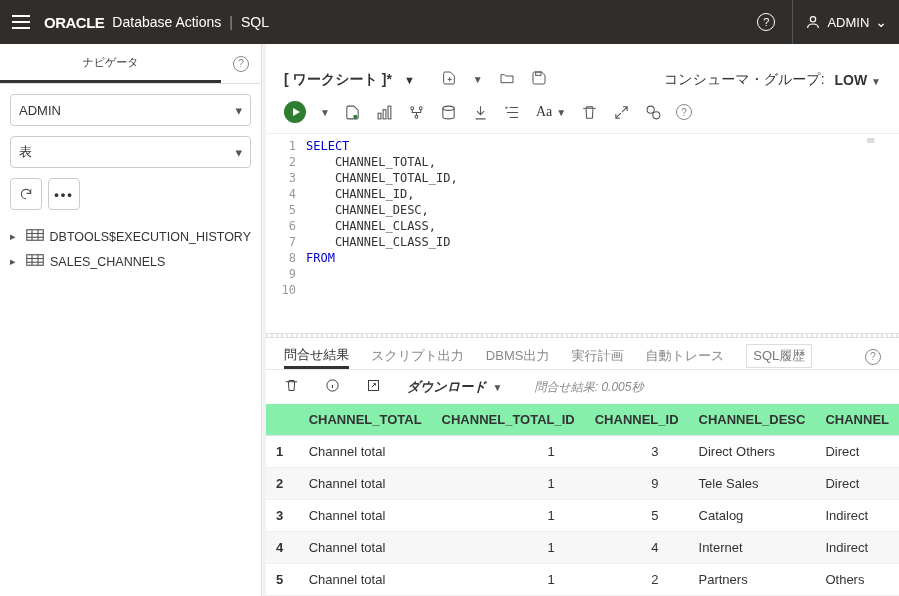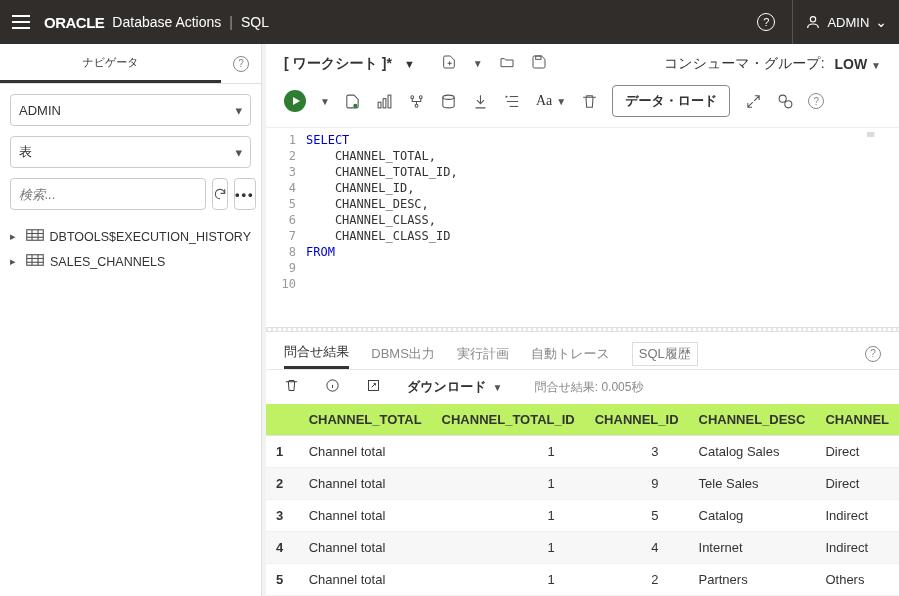--- a/index.html
+++ b/index.html
@@ -40,21 +40,21 @@
     .sb-search { flex: 1; height: 32px; border: 1px solid #ccc; border-radius: 4px; padding: 0 8px; font-size: 13px; outline: none; color: #888; font-style: italic; }
     .sb-icon-btn { width: 32px; height: 32px; border: 1px solid #ccc; border-radius: 4px; display: flex; align-items: center; justify-content: center; cursor: pointer; background: #fff; }
     .sb-icon-btn svg { width: 14px; height: 14px; stroke: #555; fill: none; }
     .tree { margin-top: 14px; }
     .tree-item { display: flex; align-items: center; gap: 6px; padding: 4px 0; font-size: 12.5px; cursor: pointer; }
     .tree-chev { width: 10px; font-size: 11px; color: #555; }
     .tree-icon svg { width: 18px; height: 14px; }
     
     
     .content { flex: 1; display: flex; flex-direction: column; border-left: 4px solid #f2f2f2; }
-    .content-topbar { padding: 10px 18px 6px; display: flex; align-items: center; justify-content: space-between; }
+    .content-topbar { padding: 10px 18px 6px; display: flex; align-items: center; justify-content: space-between; margin-top: 16px; }
     .ws-label { display: flex; align-items: center; gap: 8px; font-weight: 600; font-size: 14px; }
     .ws-label .chev { font-size: 11px; margin-left: 4px; }
     .cg-label { display: flex; align-items: center; gap: 10px; font-size: 14px; }
     .cg-val { font-weight: 600; }
     .top-icons { display: flex; align-items: center; gap: 16px; margin-left: 18px; }
     .top-icons svg { width: 16px; height: 16px; stroke: #555; fill: none; stroke-width: 1.5; }
     
     .toolbar { padding: 6px 18px 10px; display: flex; align-items: center; gap: 14px; flex-wrap: wrap; }
     .run-btn { width: 22px; height: 22px; background: #2e7d32; border-radius: 50%; display: flex; align-items: center; justify-content: center; }
     .run-btn::after { content: ''; border-left: 7px solid #fff; border-top: 4px solid transparent; border-bottom: 4px solid transparent; margin-left: 2px; }
@@ -73,27 +73,27 @@
     .editor-minimap { position: absolute; right: 12px; top: 4px; width: 20px; height: 12px; opacity: 0.3; font-size: 4px; line-height: 2px; color: #888; overflow: hidden;}
     
     .divider { height: 6px; background: repeating-linear-gradient(90deg, #e6e6e6 0 2px, transparent 2px 5px); margin: 0 0 6px; border-top: 1px solid #e0e0e0; border-bottom: 1px solid #e0e0e0; cursor: row-resize; }
     
     .results-tabs { display: flex; align-items: center; padding: 0 18px; border-bottom: 1px solid #e8e8e8; height: 36px; gap: 22px; }
     .rtab { font-size: 13px; color: #888; cursor: pointer; height: 100%; display: flex; align-items: center; }
     .rtab.active { color: #333; font-weight: 500; border-bottom: 3px solid #333; }
     .rtab.boxed { border: 1px solid #ddd; padding: 2px 6px; height: auto; border-radius: 0; color: #777; }
     .results-help { margin-left: auto; }
     
-    .results-toolbar { display: flex; align-items: center; gap: 26px; padding: 8px 18px; }
+    .results-toolbar { display: flex; align-items: center; gap: 26px; padding: 8px 18px; font-style: italic; }
     .results-toolbar svg { width: 15px; height: 15px; stroke: #333; fill: none; stroke-width: 1.5; }
     .dl-label { font-weight: 600; font-size: 13px; display: flex; align-items: center; gap: 6px; }
     .exec-time { font-size: 12px; color: #888; margin-left: 6px; }
     
     .grid { width: 100%; border-collapse: collapse; font-size: 13px; }
-    .grid th { text-align: left; font-weight: 700; padding: 8px 10px; border-bottom: 1px solid #e0e0e0; background: #bef264; font-size: 13px; }
+    .grid th { text-align: left; font-weight: 700; padding: 8px 10px; border-bottom: 1px solid #e0e0e0; background: #86efac; font-size: 13px; }
     .grid th:first-child { width: 50px; }
     .grid td { padding: 8px 10px; border-bottom: 1px solid #f0f0f0; }
     .grid td:first-child { font-weight: 700; }
     .grid tbody tr:nth-child(even) { background: #f7f7f7; }
     .grid td.num { text-align: right; padding-right: 30px; }
   </style>
 </head>
 <body>
 
 <div class="topbar">
@@ -134,21 +134,20 @@
     <div class="sb-body">
       <div class="sb-select">
         <span>ADMIN</span>
         <span class="chev">▾</span>
       </div>
       <div class="sb-select">
         <span>表</span>
         <span class="chev">▾</span>
       </div>
       <div class="sb-search-row">
-        <input class="sb-search" placeholder="検索..." style="">
         <div class="sb-icon-btn">
           <svg viewBox="0 0 24 24" stroke-width="2">
               <path d="M20 11A8 8 0 1 0 12 20"></path>
               <path d="M20 4v7h-7"></path>
             </svg>
         </div>
         <div class="sb-icon-btn">
           <span style="letter-spacing:2px;font-weight:700;">•••</span>
         </div>
       </div>
@@ -254,21 +253,20 @@
         </span>
       <span style="display:flex;align-items:center;gap:4px;">
         <span class="tb-aa">Aa</span>
         <span class="tb-chev">▼</span>
       </span>
       <span class="tb-icon">
           <svg viewBox="0 0 24 24">
             <path d="M3 6h18M8 6V4h8v2m-9 0l1 14h8l1-14"></path>
           </svg>
         </span>
-      <span class="data-load-btn">データ・ロード</span>
       <span class="tb-icon">
           <svg viewBox="0 0 24 24">
             <path d="M14 4h6v6M10 20H4v-6M20 4l-7 7M4 20l7-7"></path>
           </svg>
         </span>
       <span class="tb-icon">
           <svg viewBox="0 0 24 24">
             <circle cx="8" cy="8" r="5"></circle>
             <circle cx="16" cy="16" r="5"></circle>
           </svg>
@@ -300,20 +298,21 @@
           <div class="code-line"><span class="kw">FROM</span></div>
           <div class="code-line"></div>
         </div>
       <div class="editor-minimap">███<br>███</div>
     </div>
 
     <div class="divider"></div>
 
     <div class="results-tabs">
       <div class="rtab active">問合せ結果</div>
+      <div class="rtab">スクリプト出力</div>
       <div class="rtab">DBMS出力</div>
       <div class="rtab">実行計画</div>
       <div class="rtab">自動トレース</div>
       <div class="rtab boxed">SQL履歴</div>
       <div class="results-help"><span class="hc" style="width:16px;height:16px;border:1.3px solid #888;border-radius:50%;display:inline-flex;align-items:center;justify-content:center;font-size:10px;color:#888;">?</span></div>
     </div>
 
     <div class="results-toolbar">
       <span><svg viewBox="0 0 24 24">
             <path d="M3 6h18M8 6V4h8v2m-9 0l1 14h8l1-14"></path>
@@ -344,21 +343,21 @@
             <th>CHANNEL_DESC</th>
             <th>CHANNEL</th>
           </tr>
         </thead>
       <tbody id="grid-body">
           <tr>
             <td>1</td>
             <td>Channel total</td>
             <td class="num">1</td>
             <td class="num">3</td>
-            <td>Catalog Sales</td>
+            <td>Direct Others</td>
             <td>Direct</td>
           </tr>
           <tr>
             <td>2</td>
             <td>Channel total</td>
             <td class="num">1</td>
             <td class="num">9</td>
             <td>Tele Sales</td>
             <td>Direct</td>
           </tr>

